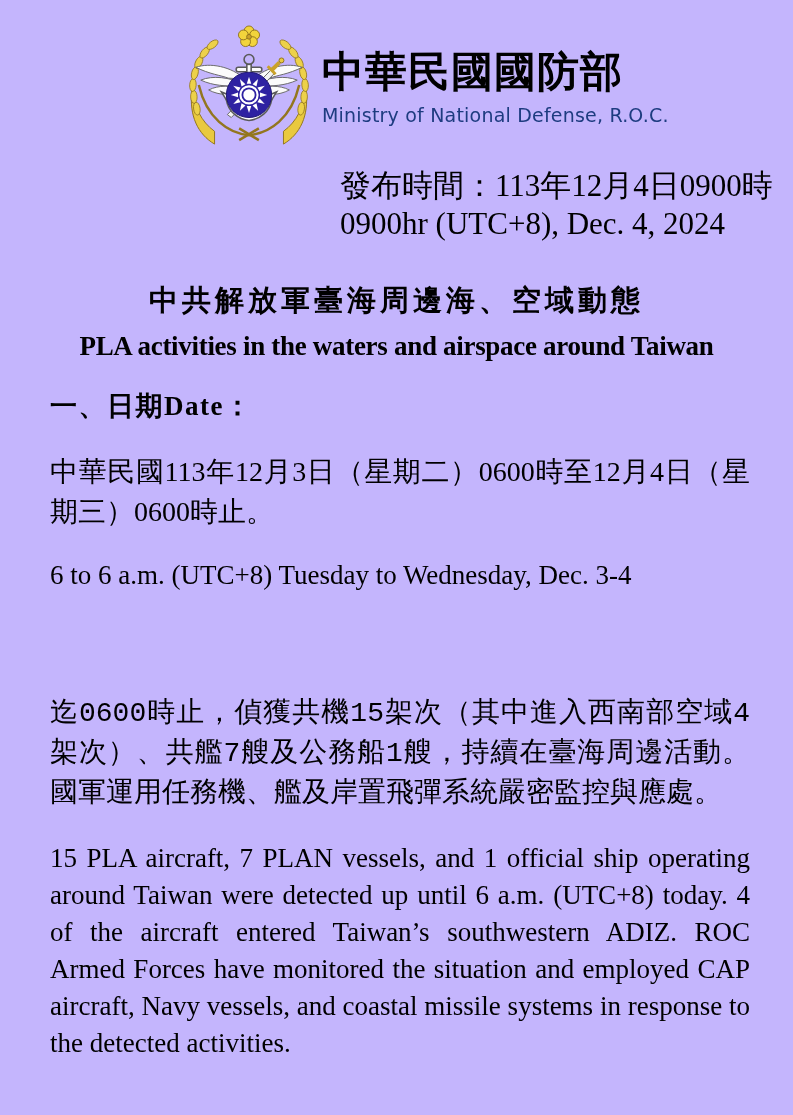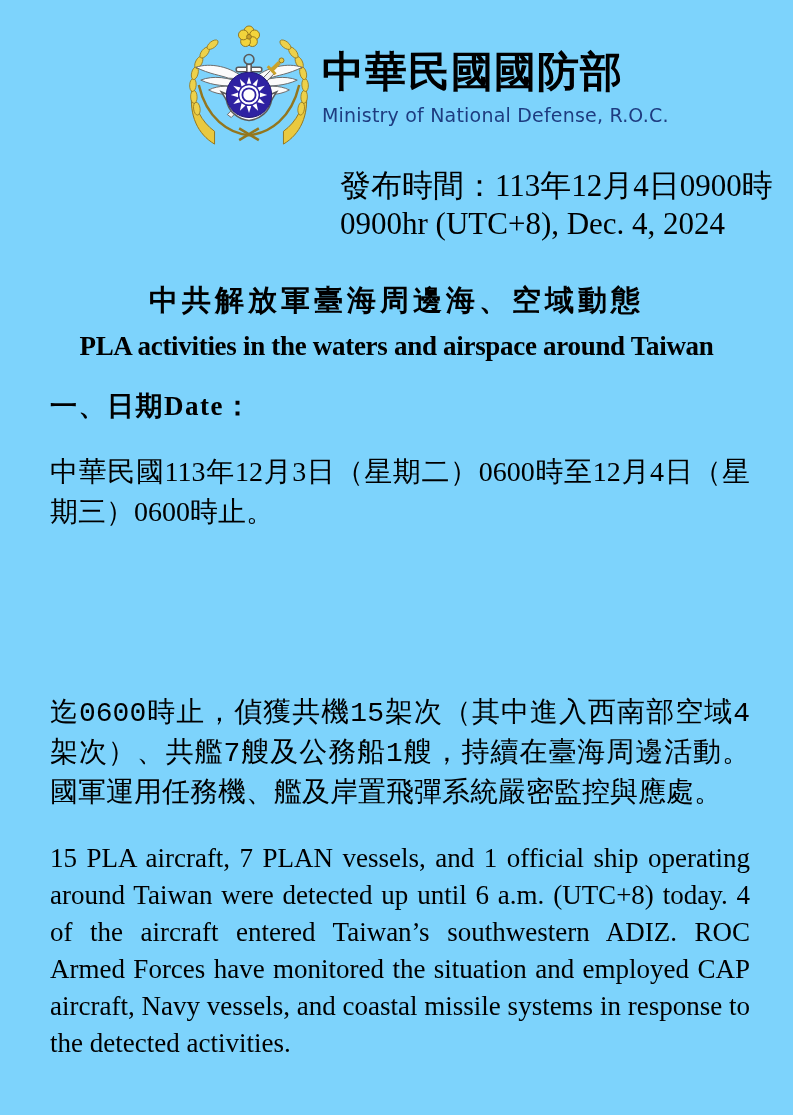--- a/index.html
+++ b/index.html
@@ -1,17 +1,17 @@
 <!DOCTYPE html>
 <html><head>
 <meta charset="utf-8">
 <style>
   html,body { margin:0; padding:0; background:#ffffff; }
   .page {
-    position:relative; width:793px; height:1115px; background:#7dd3fc;
+    position:relative; width:793px; height:1115px; background:#c4b5fd;
     overflow:hidden; color:#000;
     font-family:"Liberation Serif","DejaVu Serif",serif;
   }
 
   
   .logo { position:absolute; left:184px; top:24px; width:130px; height:126px; }
   .org-block { position:absolute; left:322px; top:50px; }
   .org-zh { font-size:42px; font-weight:700; letter-spacing:1px; line-height:1.05; white-space:nowrap; }
   .org-en {
     margin-top:10px; font-family:"DejaVu Sans","Liberation Sans",sans-serif;
@@ -138,17 +138,18 @@
     <div>0900hr (UTC+8), Dec. 4, 2024</div>
   </div>
 
   <div class="doc-title">
     <div class="title-zh">中共解放軍臺海周邊海、空域動態</div>
     <div class="title-en">PLA activities in the waters and airspace around Taiwan</div>
   </div>
 
   <div class="block sec-h" id="sec1-h">一、日期Date：</div>
   <div class="block body-zh" id="sec1-zh">中華民國113年12月3日（星期二）0600時至12月4日（星期三）0600時止。</div>
+  <div class="block body-en-line" id="sec1-en">6 to 6 a.m. (UTC+8) Tuesday to Wednesday, Dec. 3-4</div>
 
   <div class="block body-zh" id="sec2-zh">迄0600時止，偵獲共機15架次（其中進入西南部空域4架次）、共艦7艘及公務船1艘，持續在臺海周邊活動。國軍運用任務機、艦及岸置飛彈系統嚴密監控與應處。</div>
   <div class="block body-en" id="sec2-en">15 PLA aircraft, 7 PLAN vessels, and 1 official ship operating around Taiwan were detected up until 6 a.m. (UTC+8) today. 4 of the aircraft entered Taiwan’s southwestern ADIZ. ROC Armed Forces have monitored the situation and employed CAP aircraft, Navy vessels, and coastal missile systems in response to the detected activities.</div>
 
 </div>
 
 </body></html>

